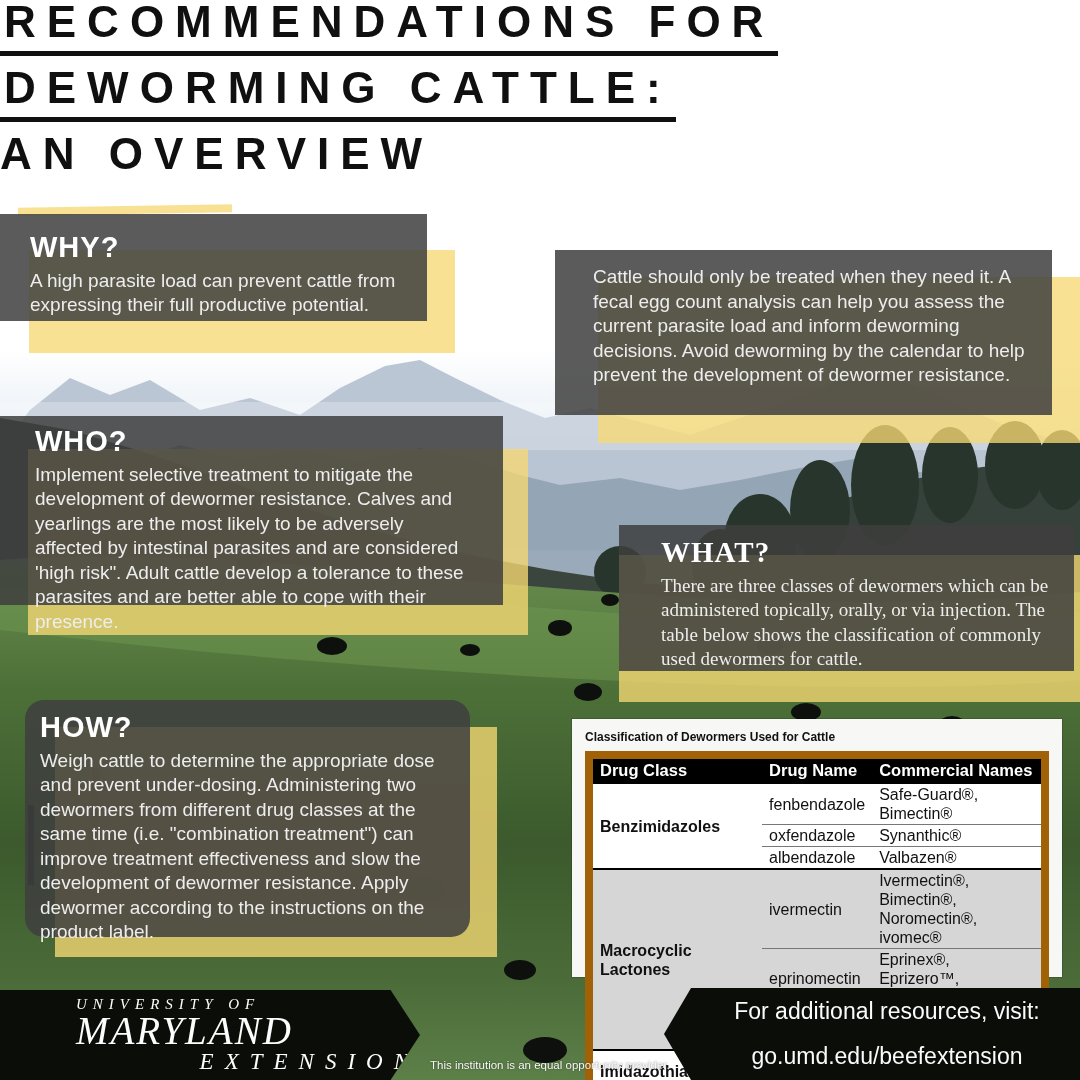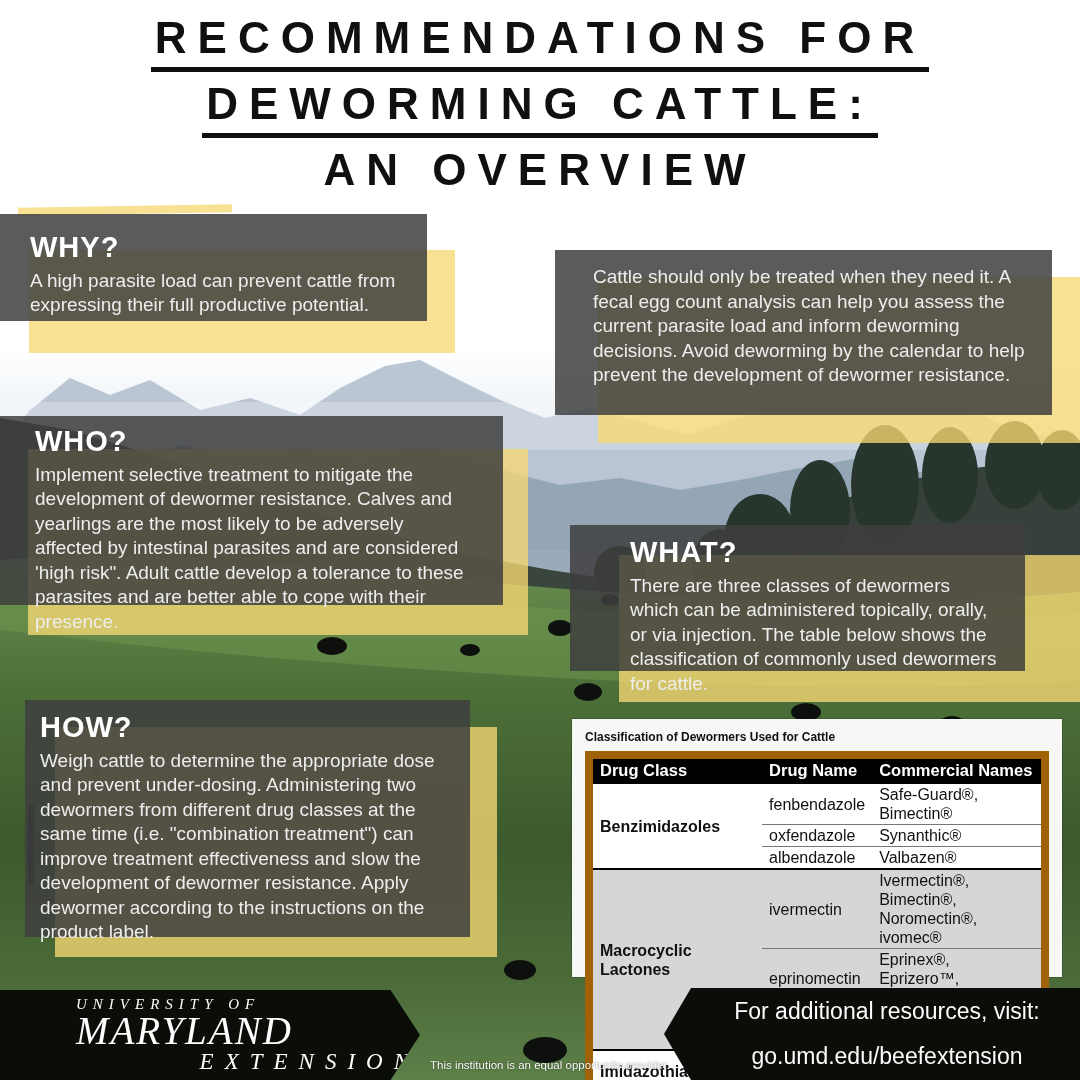--- a/index.html
+++ b/index.html
@@ -11,21 +11,21 @@
   }
   html,body{margin:0;padding:0;background:#888;}
   .stage{
     position:relative;width:1080px;height:1080px;margin:0 auto;
     background:#ffffff;overflow:hidden;
     font-family:"Liberation Sans",sans-serif;
   }
   
   .photo{position:absolute;left:0;top:350px;width:1080px;height:730px;z-index:0;}
   
-  .title{position:absolute;top:16px;left:0;width:100%;text-align:center;z-index:3;}
+  .title{position:absolute;top:0;left:0;width:100%;text-align:left;z-index:3;}
   .title-line{
     display:inline-block;font-weight:900;font-size:44px;letter-spacing:11px;
     color:var(--ink);line-height:1;margin-bottom:10px;
   }
   .title-line.u{border-bottom:5px solid var(--ink);padding:0 4px 7px 4px;}
   .title .row{display:block;}
   
   .accent{position:absolute;background:var(--accent-yellow);opacity:.78;z-index:1;}
   .accent.why{left:29px;top:250px;width:426px;height:103px;}
   .accent.why-sliver{left:18px;top:206px;width:214px;height:8px;transform:rotate(-1deg);}
@@ -36,22 +36,22 @@
   
   .panel{
     position:absolute;background:var(--box-gray);color:#efefef;z-index:2;
     box-sizing:border-box;
   }
   .panel h2{margin:0;font-size:29px;font-weight:800;letter-spacing:1px;color:#ffffff;line-height:1.1;}
   .panel p{margin:5px 0 0 0;font-size:19px;line-height:24.5px;font-weight:400;color:#ededed;}
   .panel.why{left:0;top:214px;width:427px;height:107px;padding:18px 14px 0 30px;}
   .panel.when{left:555px;top:250px;width:497px;height:165px;padding:10px 26px 0 38px;}
   .panel.who{left:0;top:416px;width:503px;height:189px;padding:10px 28px 0 35px;}
-  .panel.what{left:570px;top:525px;width:455px;height:146px;padding:12px 22px 0 60px;}
-  .panel.how{left:25px;top:700px;width:445px;height:237px;padding:12px 14px 0 15px;}
+  .panel.what{left:619px;top:525px;width:455px;height:146px;padding:12px 22px 0 42px;font-family:Liberation Serif, serif;}
+  .panel.how{left:25px;top:700px;width:445px;height:237px;padding:12px 14px 0 15px;border-radius:19px;}
   
   .table-panel{
     position:absolute;left:572px;top:719px;width:490px;height:258px;z-index:2;
     background:#f7f7f6;box-sizing:border-box;padding:6px 13px;
     box-shadow:0 0 0 1px rgba(0,0,0,.15);
   }
   .table-title{text-align:left;font-weight:bold;font-size:12px;color:#111;margin:5px 0 7px 0;}
   table.dewormers{border-collapse:collapse;width:100%;font-size:16px;color:#111;border:8px solid #a16207;background:#fff;}
   table.dewormers th{
     background:#000;color:#fff;text-align:left;font-weight:bold;

